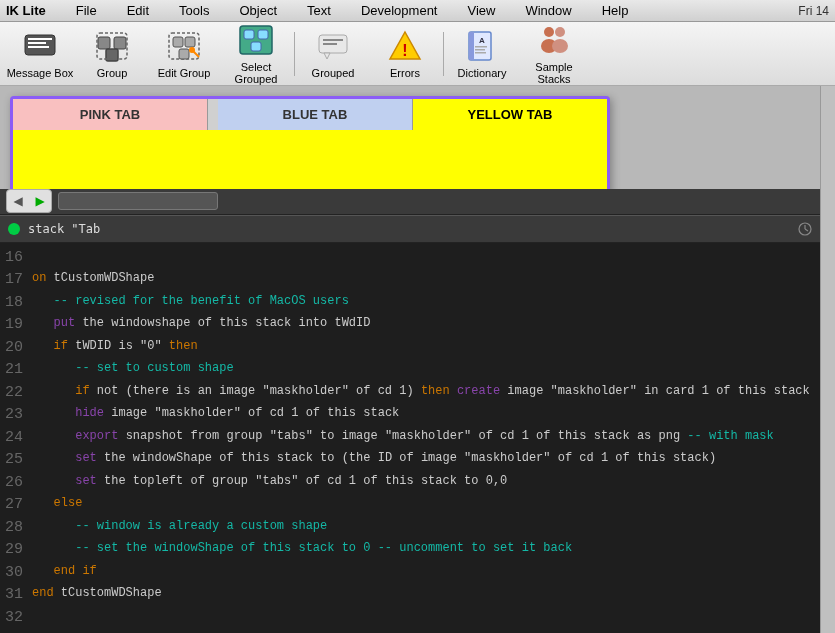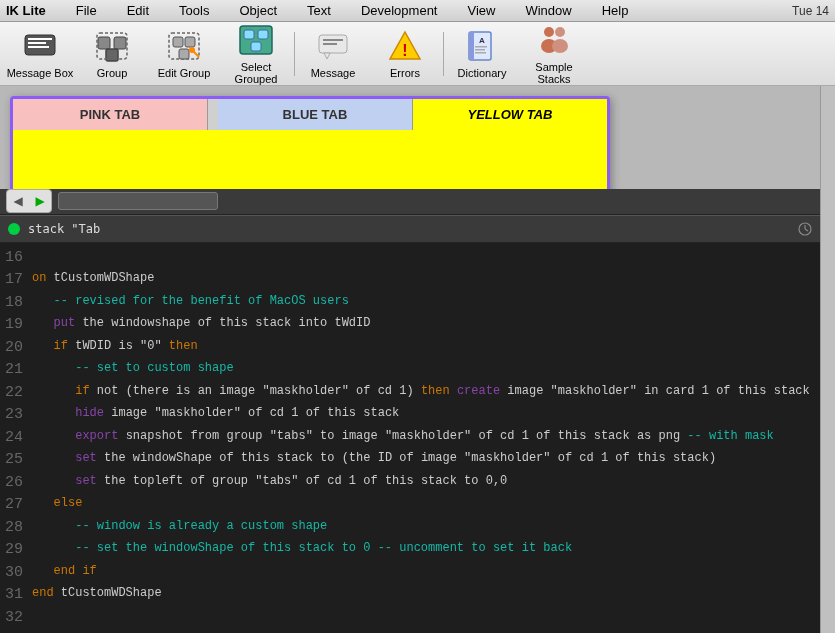--- a/index.html
+++ b/index.html
@@ -109,21 +109,20 @@
       font-weight: bold;
       cursor: pointer;
       border-right: 1px solid #999;
       background: #d8d8d8;
       color: #333;
     }
     .tab-item:last-child { border-right: none; }
     .tab-item.active {
       background: #ffff00;
       color: #000;
-      font-style: italic;
     }
     .tab-item:not(.active):first-child { background: #f9c0c0; }
     .tab-item:not(.active):nth-child(2) { background: #c0d0f0; margin-left: 10px; }
 
     #tab-content {
       background: #ffff00;
       height: 240px;
       display: flex;
       align-items: center;
       justify-content: center;
@@ -279,21 +278,21 @@
   <span class="menu-item menu-item-bold">IK Lite</span>
   <span class="menu-item">File</span>
   <span class="menu-item">Edit</span>
   <span class="menu-item">Tools</span>
   <span class="menu-item">Object</span>
   <span class="menu-item">Text</span>
   <span class="menu-item">Development</span>
   <span class="menu-item">View</span>
   <span class="menu-item">Window</span>
   <span class="menu-item">Help</span>
-  <span style="margin-left:auto; font-size:12px; color:#333;">Tue 14</span>
+  <span style="margin-left:auto; font-size:12px; color:#333;">Fri 14</span>
 </div>
 
 <div id="toolbar">
 
   <div class="toolbar-btn">
     <div class="icon-area">
       <svg width="34" height="34" viewBox="0 0 34 34">
         <rect x="2" y="6" width="30" height="20" rx="3" fill="#555" stroke="#333" stroke-width="1"></rect>
         <rect x="5" y="9" width="24" height="2" fill="#fff"></rect>
         <rect x="5" y="13" width="18" height="2" fill="#fff"></rect>
@@ -344,21 +343,21 @@
 
   <div class="toolbar-btn">
     <div class="icon-area">
       <svg width="34" height="34" viewBox="0 0 34 34">
         <rect x="3" y="6" width="28" height="18" rx="3" fill="#e8e8e8" stroke="#aaa" stroke-width="1"></rect>
         <polygon points="8,24 14,24 11,30" fill="#e8e8e8" stroke="#aaa" stroke-width="1"></polygon>
         <rect x="7" y="10" width="20" height="2" fill="#888"></rect>
         <rect x="7" y="14" width="14" height="2" fill="#888"></rect>
       </svg>
     </div>
-    <span class="btn-label">Message</span>
+    <span class="btn-label">Grouped</span>
   </div>
 
   <div class="toolbar-btn">
     <div class="icon-area">
       <svg width="34" height="34" viewBox="0 0 34 34">
         <polygon points="17,3 32,30 2,30" fill="#ffcc00" stroke="#cc8800" stroke-width="1.5"></polygon>
         <text x="17" y="27" text-anchor="middle" font-size="16" font-weight="bold" fill="#cc0000">!</text>
       </svg>
     </div>
     <span class="btn-label">Errors</span>

